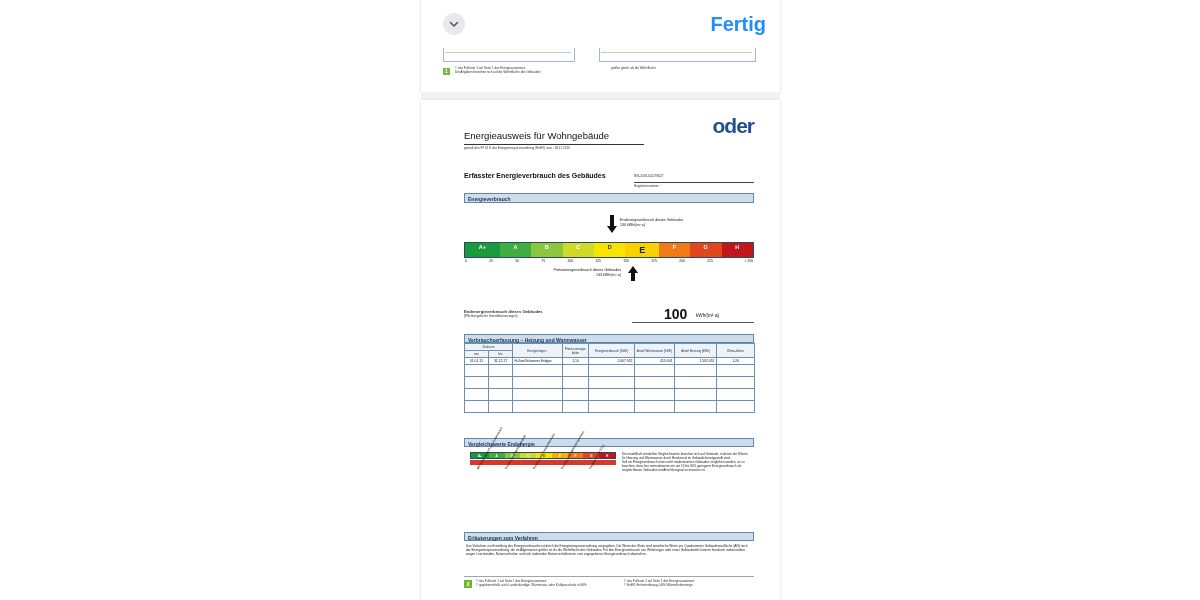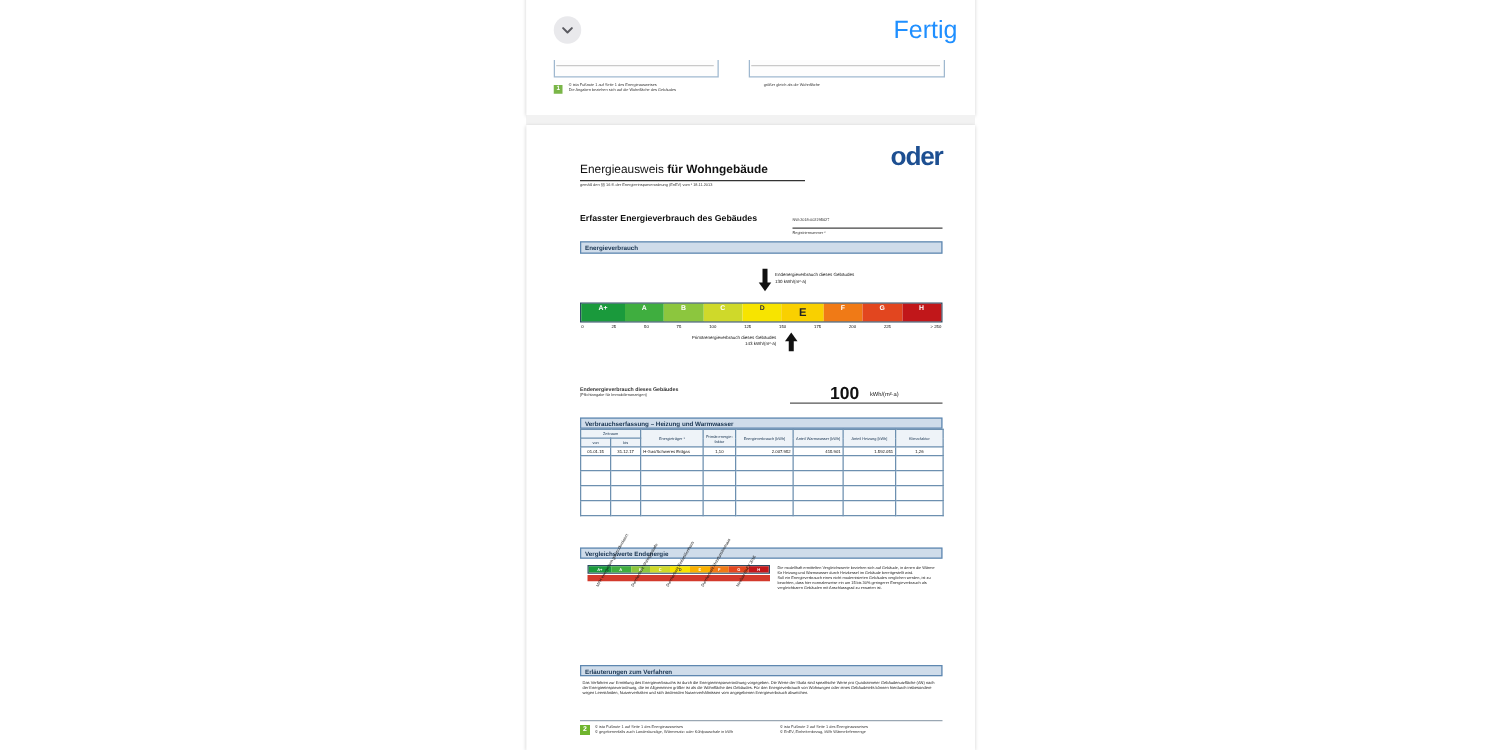--- a/index.html
+++ b/index.html
@@ -49,21 +49,21 @@
     background: #e9e9ec;
     display: flex;
     align-items: center;
     justify-content: center;
     flex: 0 0 auto;
   }
   .chevron-btn svg { display:block; }
   .done-btn {
     margin-left: auto;
     font-size: 20px;
-    font-weight: normal;
+    font-weight: bold;
     color: #1f8fff;
     white-space: nowrap;
   }
 
   
   .doc-area {
     position: absolute;
     left: 421px;
     top: 0;
     width: 359px;
@@ -141,21 +141,21 @@
   }
 
   
   .hdr-title {
     position: absolute;
     left: 0; top: 30px;
     font-size: 9.5px;
     color: #111;
     font-weight: normal;
   }
-  .hdr-title b { font-weight: bold; }
+  .hdr-title b { font-weight: normal; }
   .hdr-rule {
     position: absolute;
     left: 0; top: 44px;
     width: 180px; height: 0.8px;
     background: #333;
   }
   .hdr-sub {
     position: absolute;
     left: 0; top: 46px;
     width: 200px;

